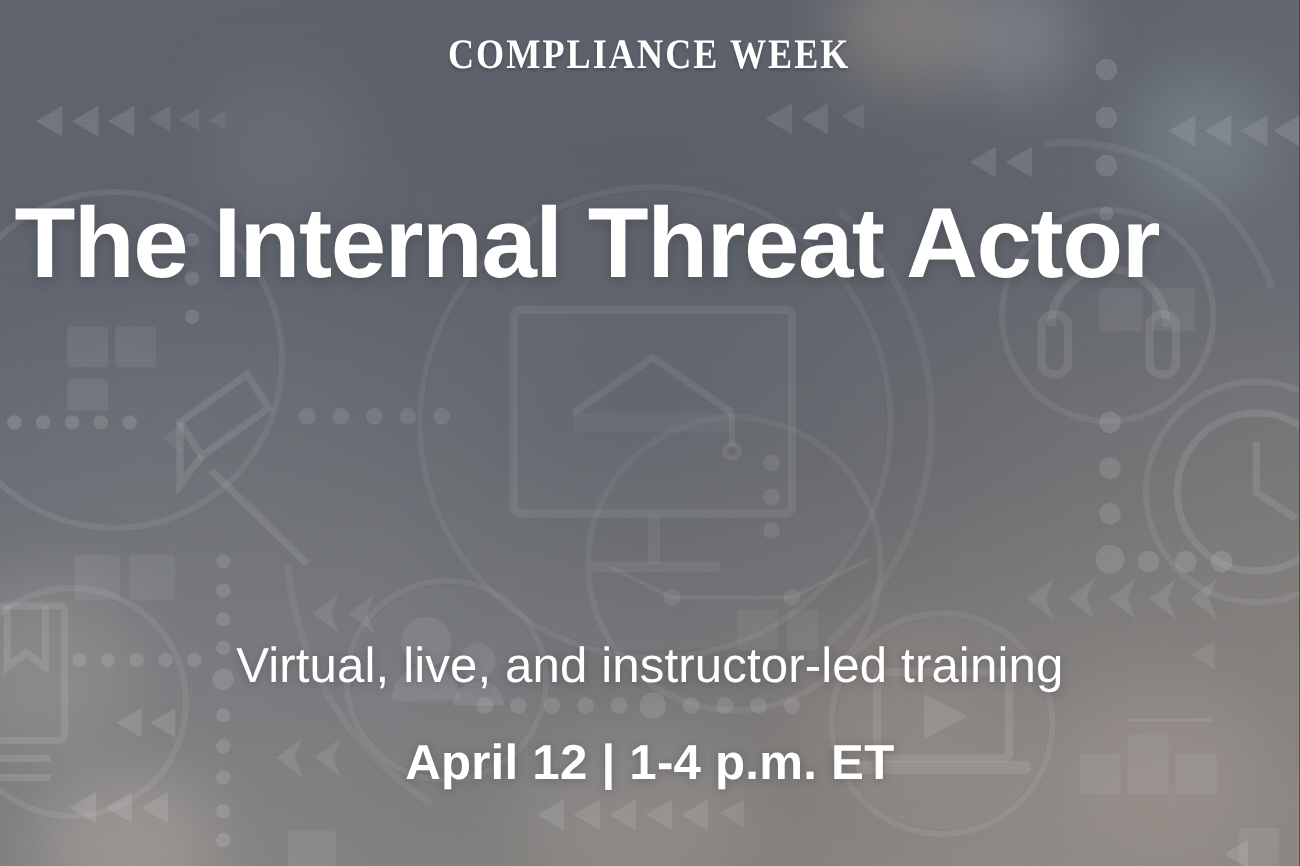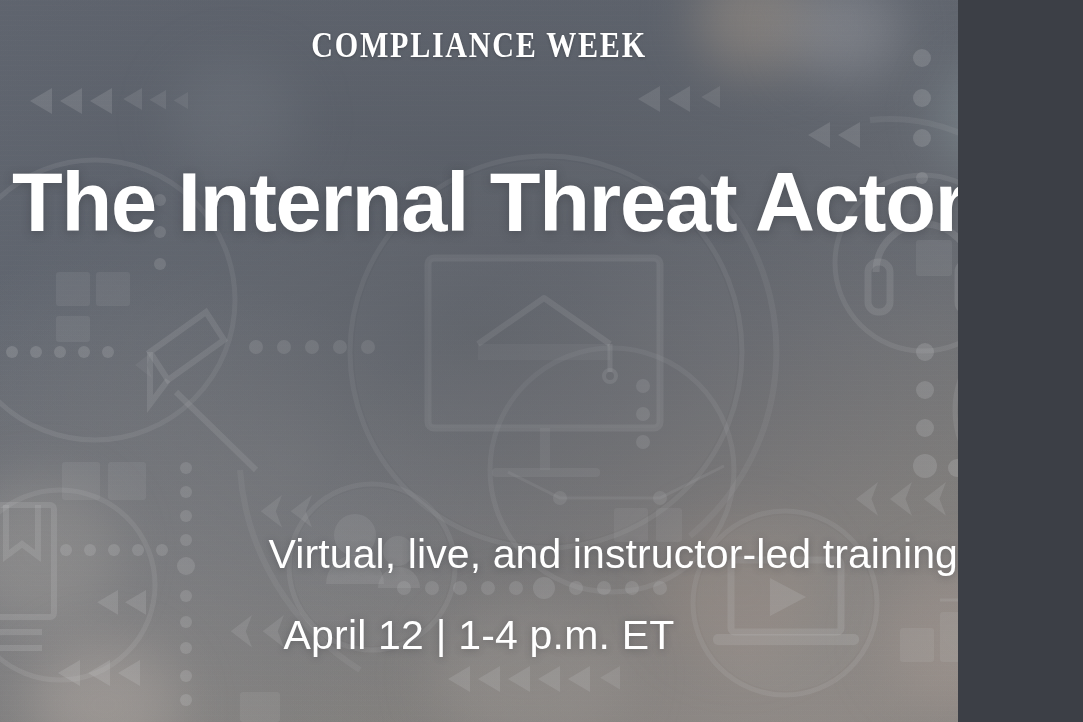--- a/index.html
+++ b/index.html
@@ -7,21 +7,21 @@
     margin: 0;
     padding: 0;
     background: #3c3f46;
   }
   body {
     font-family: "Liberation Sans", sans-serif;
   }
 
   .banner {
     position: relative;
-    width: 958px;
+    width: 1083px;
     height: 722px;
     overflow: hidden;
     background: #14532d;
     isolation: isolate;
   }
 
   
   .bg-base {
     position: absolute;
     inset: 0;
@@ -97,60 +97,60 @@
 
   .headline {
     margin: 0;
     padding: 0 12px;
     color: #ffffff;
     font-family: "Liberation Sans", sans-serif;
     font-weight: 700;
     font-size: 83px;
     line-height: 0.965;
     letter-spacing: -1.2px;
-    text-align: right;
+    text-align: left;
     width: 100%;
     box-sizing: border-box;
     text-shadow: 0 2px 10px rgba(45,48,55,0.35);
   }
   .headline-wrap {
     position: absolute;
     top: 163px;
     left: 0;
     right: 0;
   }
   .headline .hl-line { display: block; white-space: nowrap; }
   .hl-1 { transform: scaleX(1.0); }
   .hl-2 { }
   .hl-3 { }
 
   .subtitle {
     position: absolute;
     top: 531px;
     left: 0;
     right: 0;
-    text-align: right;
+    text-align: center;
     color: #ffffff;
     font-family: "Liberation Sans", sans-serif;
     font-weight: 300;
     font-size: 41px;
     letter-spacing: 0.1px;
     line-height: 1.15;
     text-shadow: 0 1px 7px rgba(45,48,55,0.35);
   }
 
   .datetime {
     position: absolute;
     top: 612px;
     left: 0;
     right: 0;
     text-align: center;
     color: #ffffff;
     font-family: "Liberation Sans", sans-serif;
-    font-weight: 400;
+    font-weight: 700;
     font-size: 41px;
     letter-spacing: 0.2px;
     line-height: 1.15;
     text-shadow: 0 1px 7px rgba(45,48,55,0.35);
   }
 </style>
 </head>
 <body>
 
 <div class="banner">

